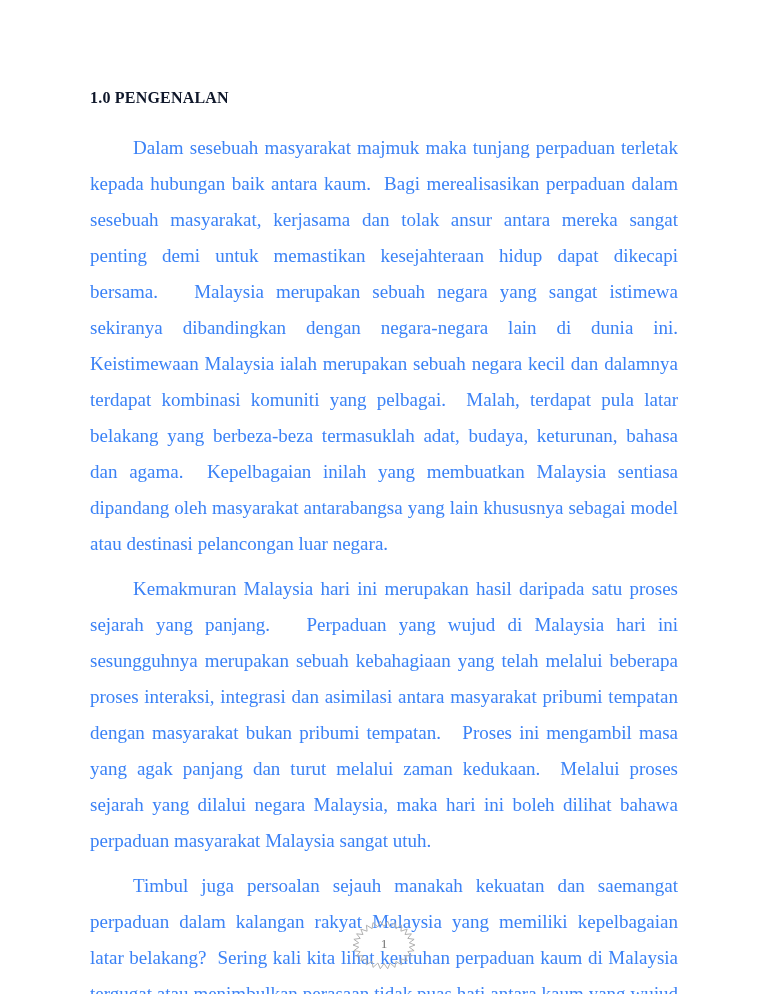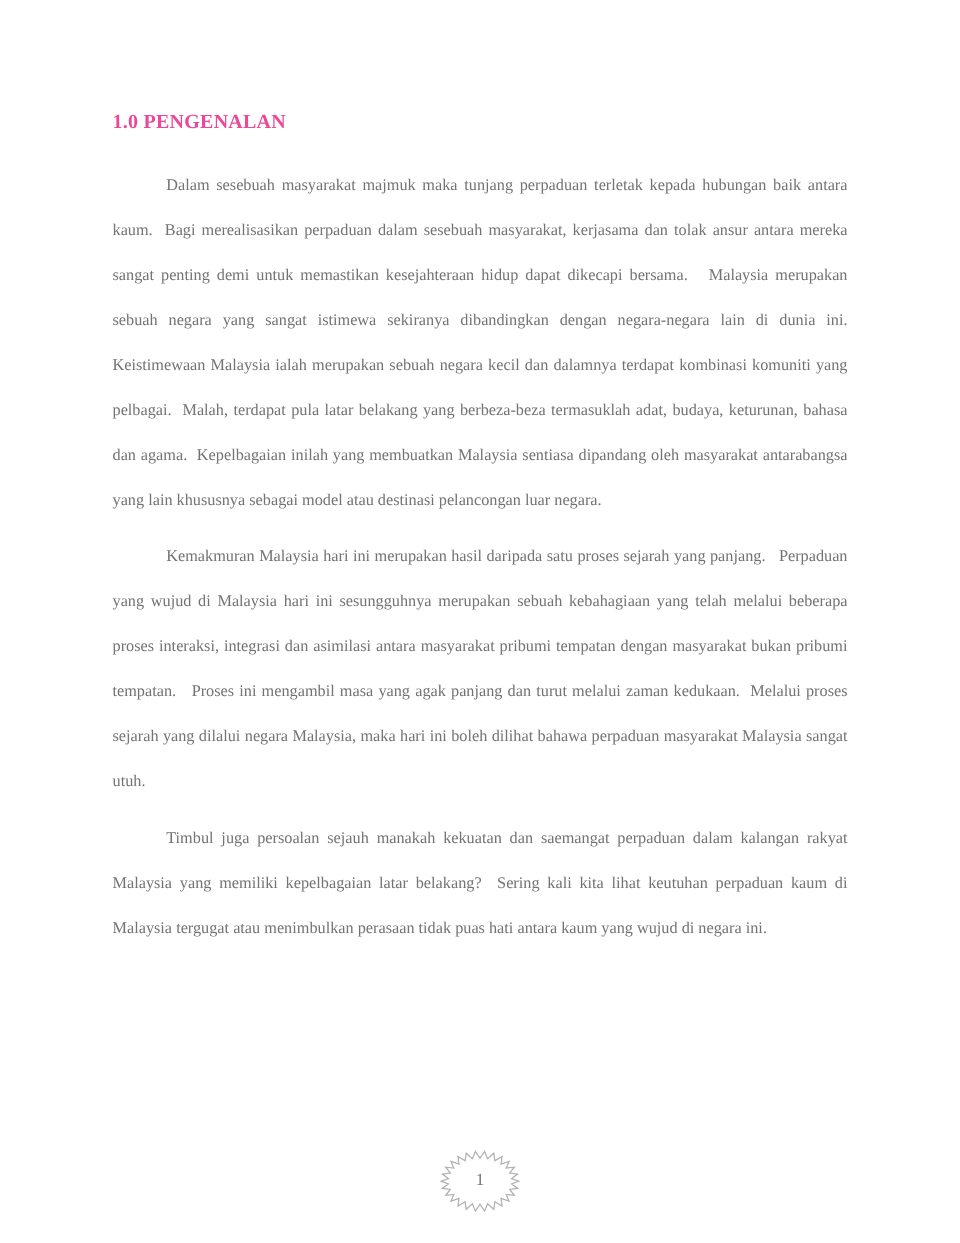--- a/index.html
+++ b/index.html
@@ -15,31 +15,31 @@
     color: #1b1b1b;
     overflow: hidden;
   }
 
   .heading {
     margin: 0;
     font-size: 16px;
     line-height: 20px;
     font-weight: bold;
     letter-spacing: 0.2px;
-    color: #ec4899;
+    color: #0f172a;
   }
 
   .para {
     margin: 0 0 9px 0;
-    font-size: 13px;
+    font-size: 19px;
     line-height: 36px;
     text-align: justify;
     white-space: pre-wrap;
     text-indent: 43px;
-    color: #737373;
+    color: #3b82f6;
   }
 
   .para.first { margin-top: 22px; }
 
   .footer {
     position: absolute;
     left: 0;
     top: 920px;
     width: 100%;
     display: flex;

